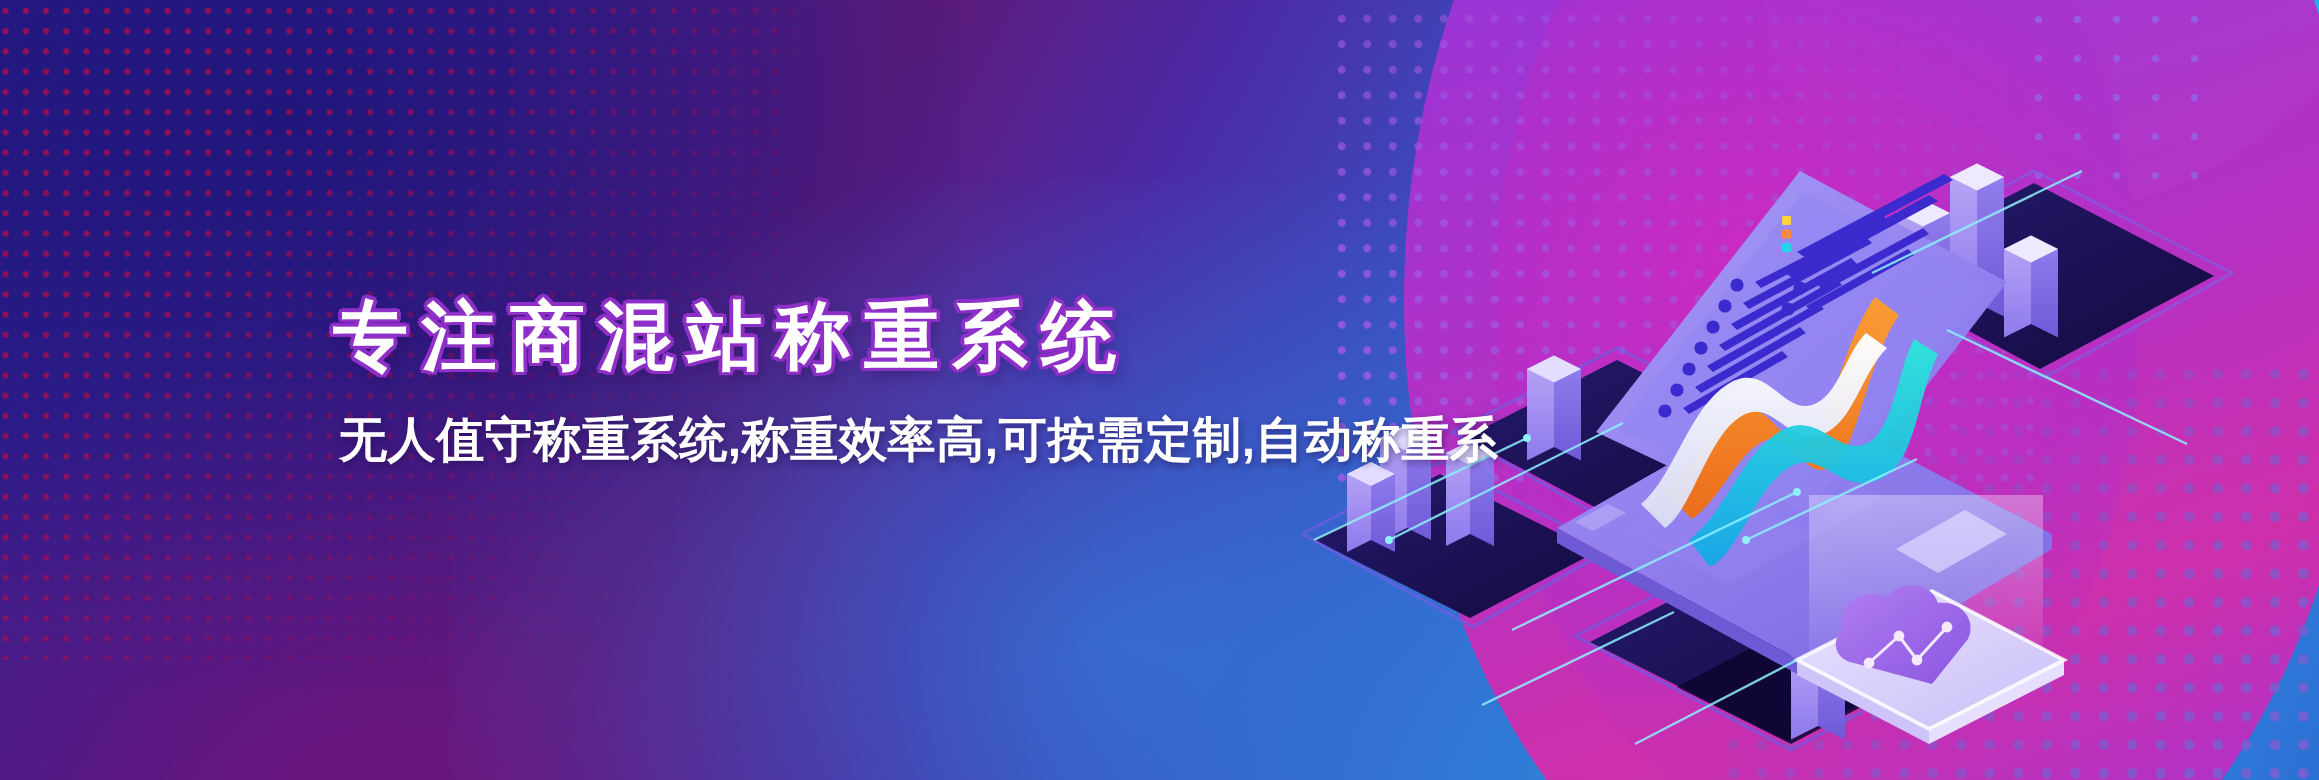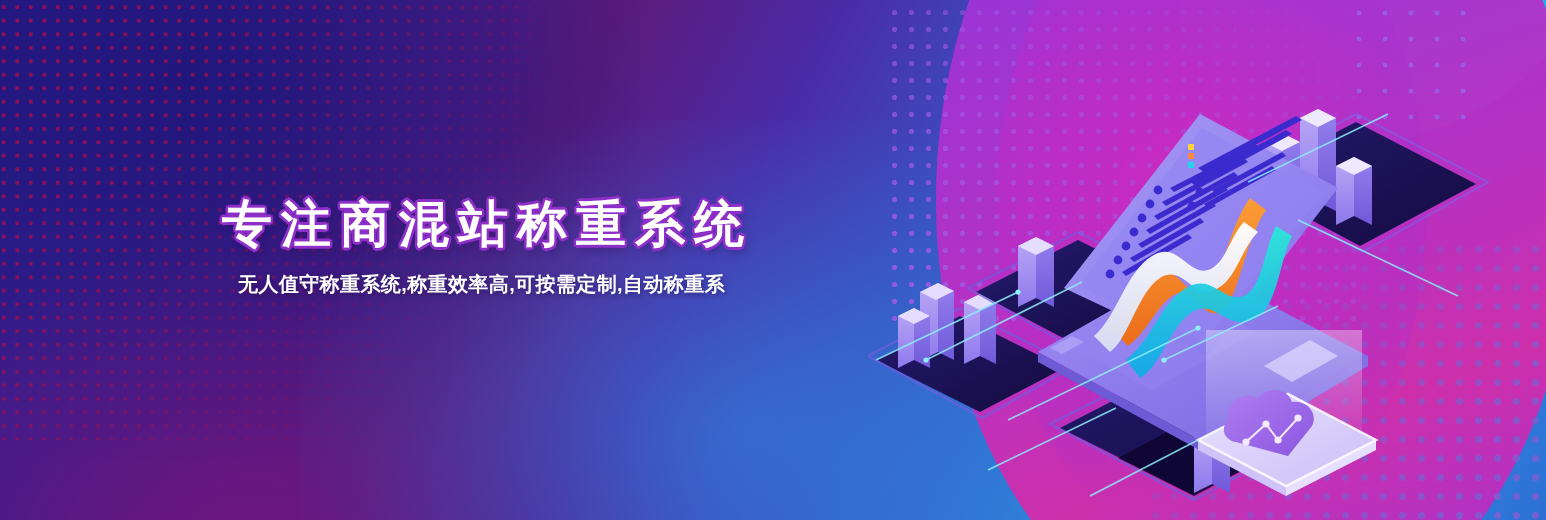--- a/index.html
+++ b/index.html
@@ -121,22 +121,22 @@
     color:#ffffff;
     white-space:nowrap;
     text-shadow:
       -2px -2px 0 #8e2fc8, 2px -2px 0 #8e2fc8,
       -2px  2px 0 #8e2fc8, 2px  2px 0 #8e2fc8,
        0   -2.6px 0 #8e2fc8, 0 2.6px 0 #8e2fc8,
       -2.6px 0 0 #8e2fc8, 2.6px 0 0 #8e2fc8,
        3px 5px 9px rgba(40,10,80,.45);
   }
   .sub{
-    margin:16px 0 0 16px;
-    font-size:20px;
+    margin:16px 0 0 4px;
+    font-size:32px;
     font-weight:bold;
     line-height:1.62;
     color:#ffffff;
     letter-spacing:.4px;
     white-space:nowrap;
     text-shadow:1px 2px 5px rgba(30,12,70,.5);
   }
   .sub-line{display:block;}
 
   

